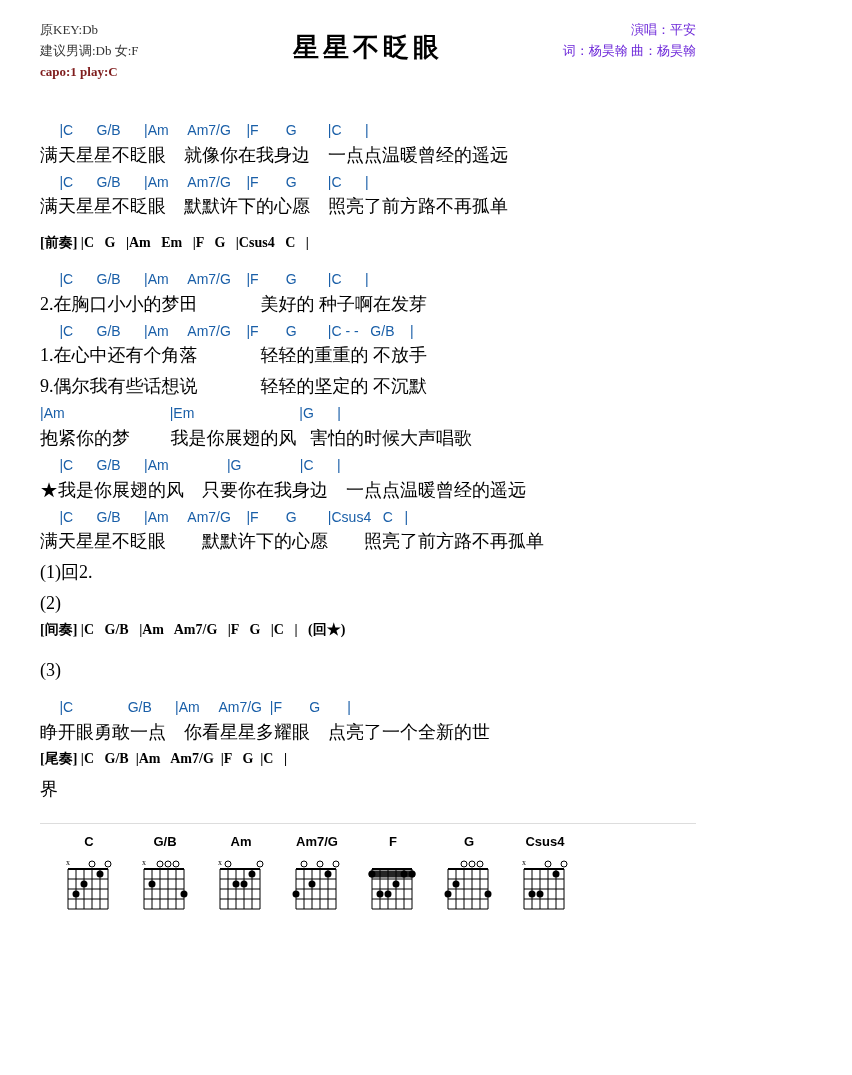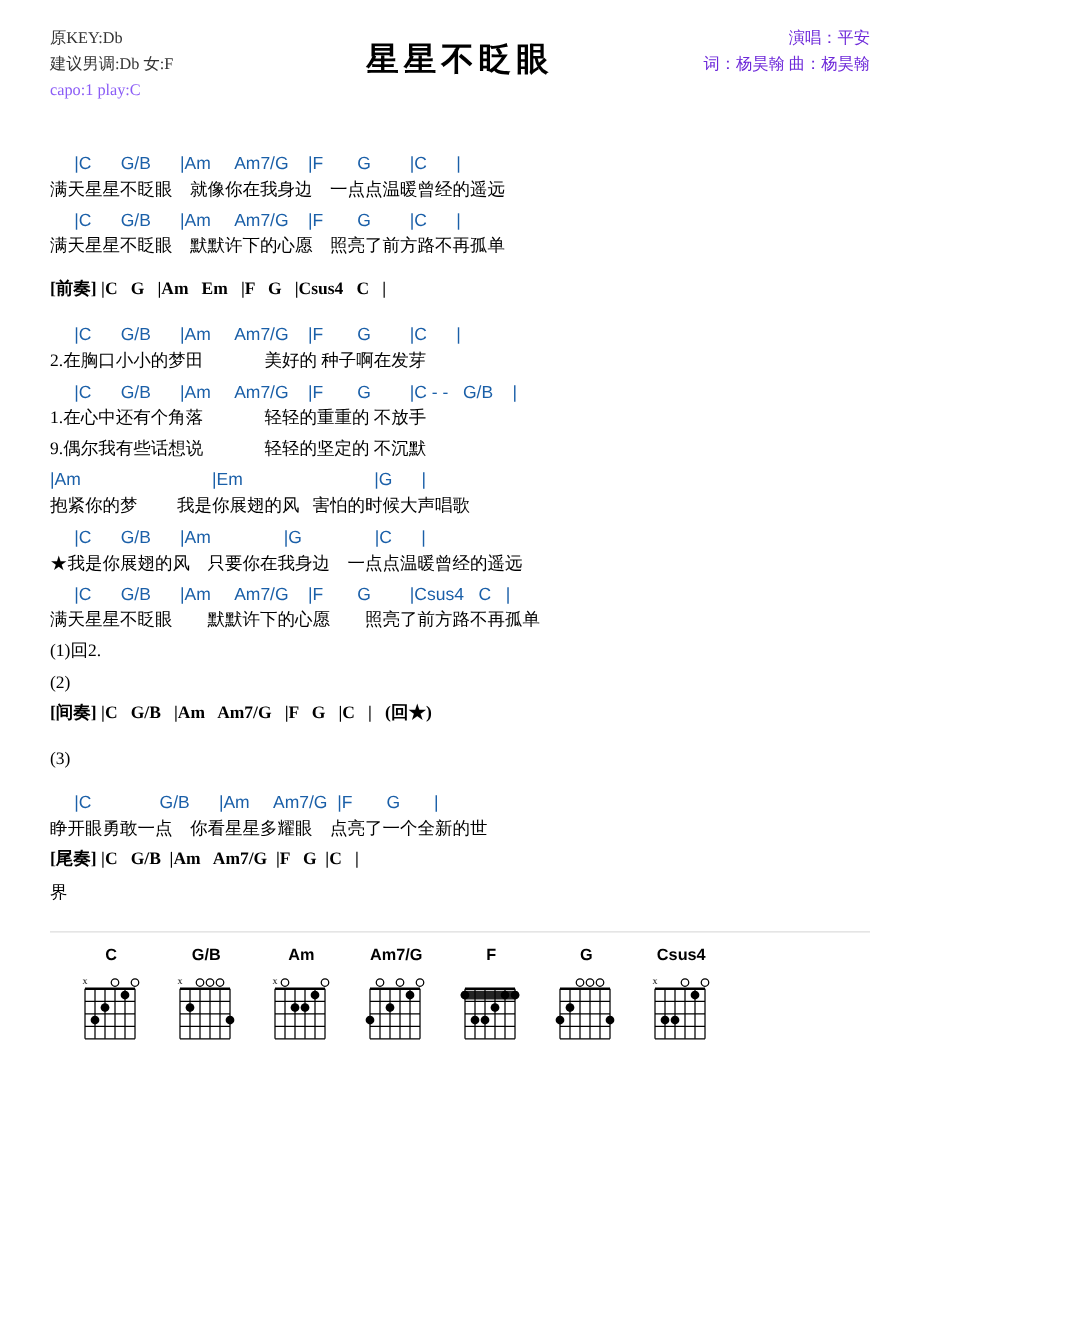--- a/index.html
+++ b/index.html
@@ -28,42 +28,42 @@
     }
     .meta-left {
       position: absolute;
       left: 40px;
       top: 20px;
       font-size: 13px;
       color: #333;
       line-height: 1.6;
     }
     .meta-left .capo {
-      color: #8b5cf6;
-      font-weight: normal;
+      color: #7f1d1d;
+      font-weight: bold;
     }
     .meta-right {
       position: absolute;
       right: 40px;
       top: 20px;
       font-size: 13px;
       color: #6d28d9;
       line-height: 1.6;
       text-align: right;
     }
     .chord-line {
       font-size: 14px;
       color: #1a5fa8;
       font-family: Arial, sans-serif;
       margin-bottom: 1px;
       white-space: pre;
       line-height: 1.4;
     }
     .lyrics-line {
-      font-size: 14px;
+      font-size: 18px;
       color: #000;
       margin-bottom: 4px;
       white-space: pre;
       line-height: 1.5;
     }
     .prelude-line {
       font-size: 14px;
       color: #000;
       white-space: pre;
       margin-bottom: 8px;

